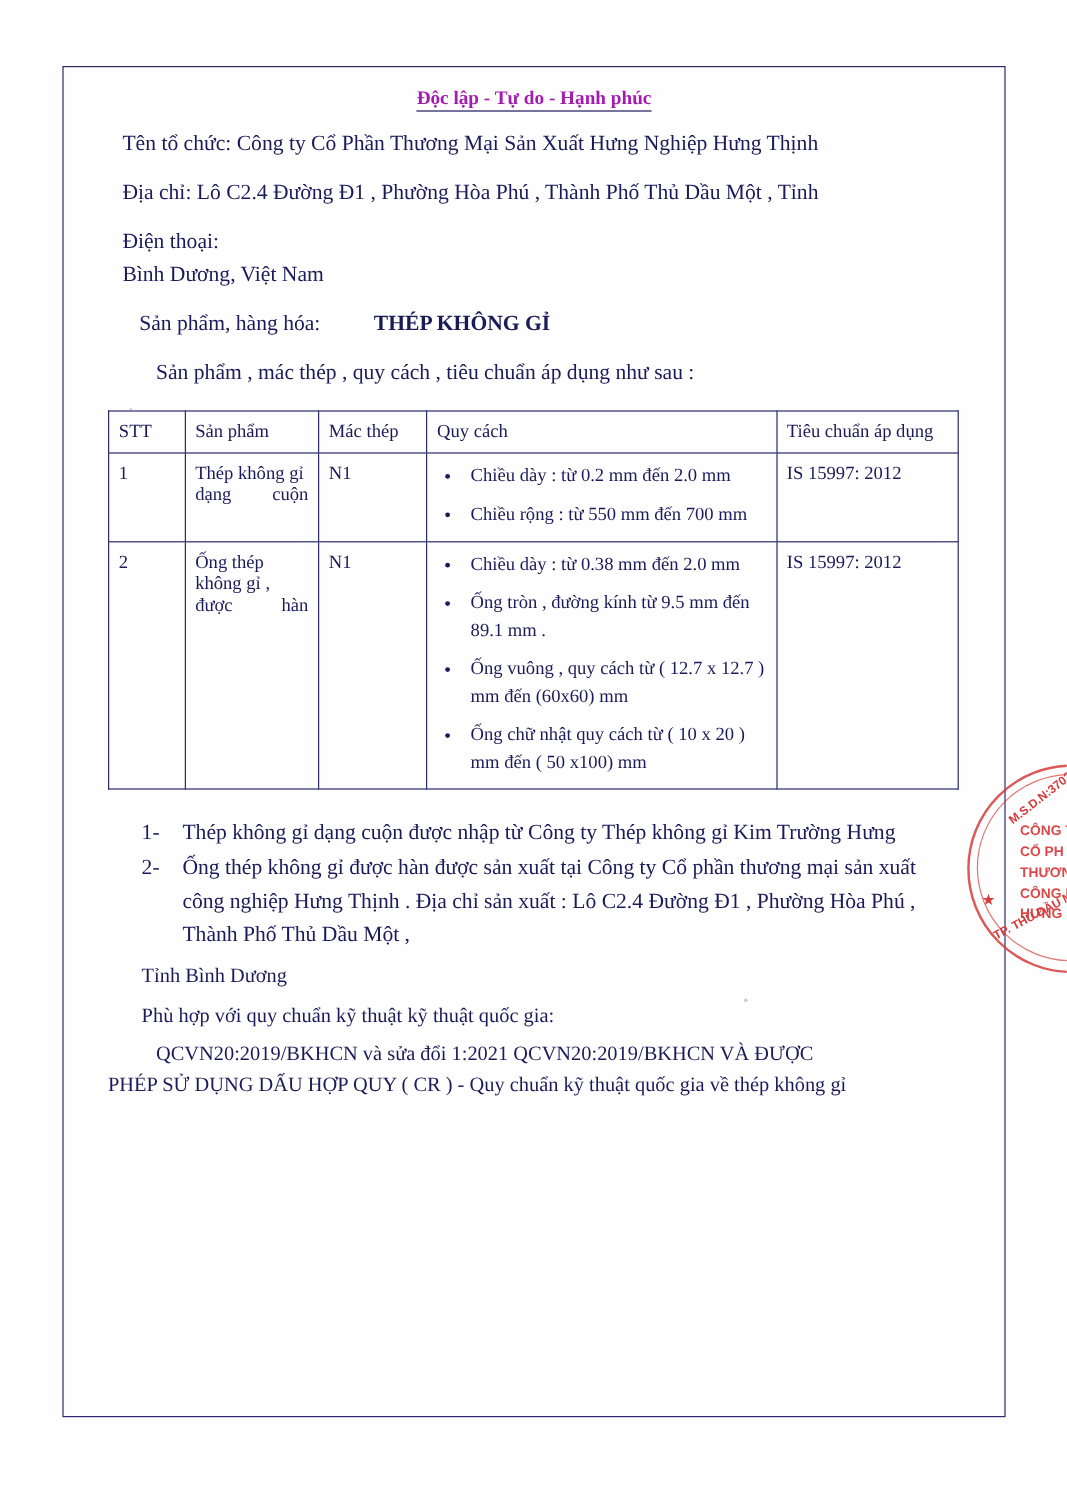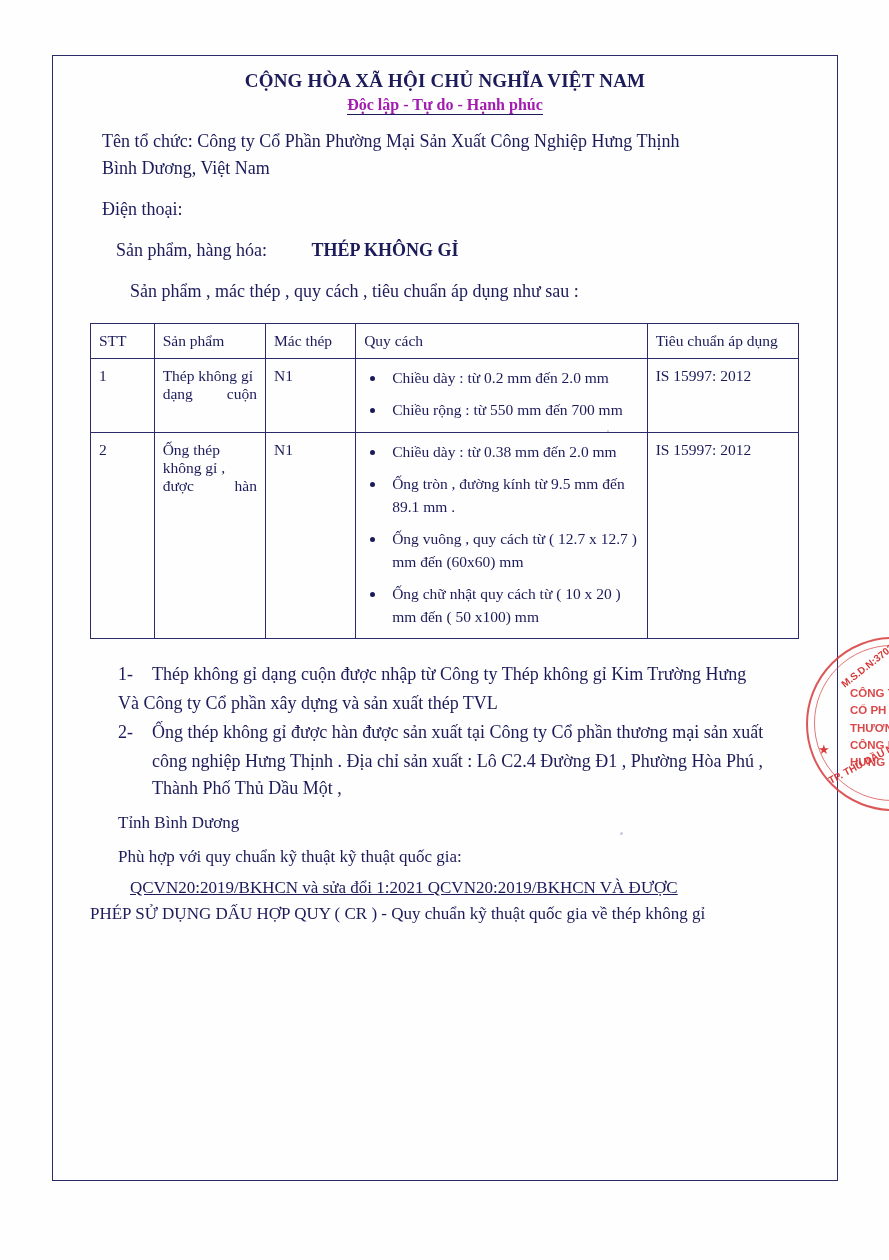--- a/index.html
+++ b/index.html
@@ -150,21 +150,21 @@
     display: block;
   }
   .tail {
     font-size: 17px;
     line-height: 1.5;
     margin-top: 8px;
     color: #1b1b5a;
   }
   .tail .l1 { padding-left: 28px; }
   .tail .l2 { padding-left: 28px; margin-top: 8px; }
-  .tail .l3 { padding-left: 40px; margin-top: 6px; text-align: justify; text-decoration: underline; }
+  .tail .l3 { padding-left: 40px; margin-top: 6px; text-align: justify; }
   .tail .l4 { padding-left: 0px; text-align: justify; }
   
   .stamp {
     position: absolute;
     left: 806px;
     top: 637px;
     width: 175px;
     height: 175px;
     pointer-events: none;
   }
@@ -226,31 +226,33 @@
 </style>
 </head>
 <body>
 
 <div class="page">
 
   <div class="doc-frame"></div>
 
   <div class="content">
 
-    <div class="nat-title">CỘNG HÒA XÃ HỘI CHỦ NGHĨA VIỆT NAM</div>
     <div class="nat-sub"><span>Độc lập - Tự do - Hạnh phúc</span></div>
 
 
     <div class="para indent">
-      <span>Tên tổ chức: </span><span>Công ty Cổ Phần Phường Mại Sản Xuất Công Nghiệp Hưng Thịnh</span>
-    </div>
+      <span>Tên tổ chức: </span><span>Công ty Cổ Phần Thương Mại Sản Xuất Hưng Nghiệp Hưng Thịnh</span>
+    </div>
+
+    <div class="para indent">
+      <span>Địa chỉ: </span><span>Lô C2.4 Đường Đ1 , Phường Hòa Phú , Thành Phố Thủ Dầu Một , Tỉnh</span>
+    </div>
+    <div class="para indent">Điện thoại:</div>
 
     <div class="para indent" style="margin-top:0">Bình Dương, Việt Nam</div>
-
-    <div class="para indent">Điện thoại:</div>
 
     <div class="para indent2">
       <span>Sản phẩm, hàng hóa: </span><span class="bold">THÉP KHÔNG GỈ</span>
     </div>
 
 
     <div class="para indent3">Sản phẩm , mác thép , quy cách , tiêu chuẩn áp dụng như sau :</div>
 
     <table class="spec">
       <thead>
@@ -292,21 +294,20 @@
       </tbody>
     </table>
 
     <div class="notes">
       <div class="note-row">
         <div class="note-num">1-</div>
         <div class="note-text">
           <span class="sub">Thép không gỉ dạng cuộn được nhập từ Công ty Thép không gỉ Kim Trường Hưng</span>
         </div>
       </div>
-      <div style="padding-left:28px">Và Công ty Cổ phần xây dựng và sản xuất thép TVL</div>
 
       <div class="note-row" style="margin-top:2px">
         <div class="note-num">2-</div>
         <div class="note-text">
           <span class="sub">Ống thép không gỉ được hàn được sản xuất tại Công ty Cổ phần thương mại sản xuất</span>
         </div>
       </div>
       <div style="padding-left:62px">công nghiệp Hưng Thịnh . Địa chỉ sản xuất : Lô C2.4 Đường Đ1 , Phường Hòa Phú ,</div>
       <div style="padding-left:62px">Thành Phố Thủ Dầu Một ,</div>
     </div>

